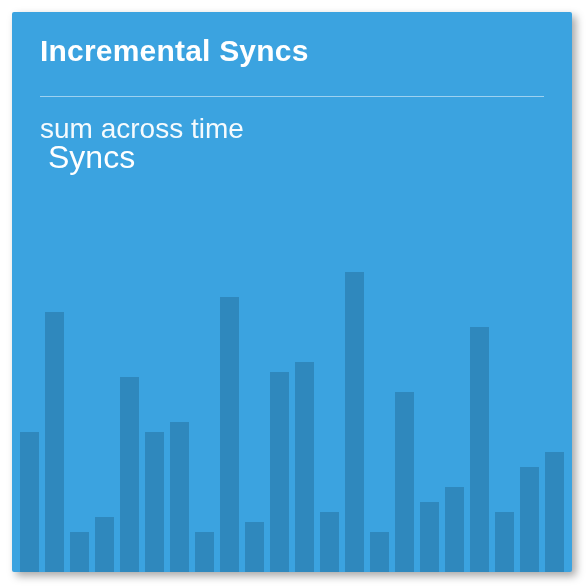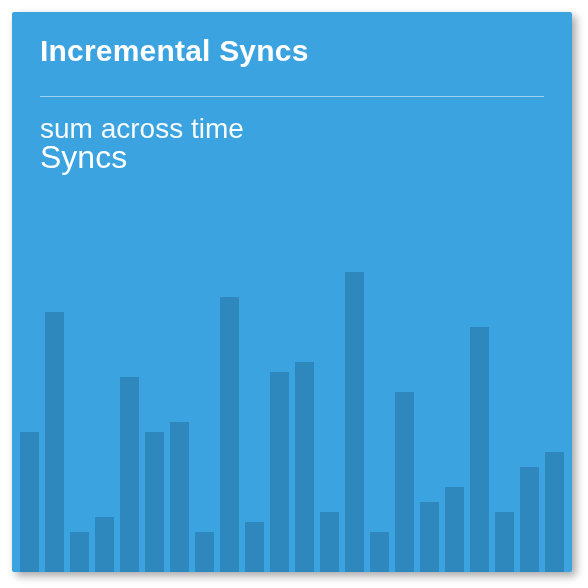--- a/index.html
+++ b/index.html
@@ -36,21 +36,21 @@
     opacity: 0.95;
   }
   .big-number {
     padding: 8px 28px 0 28px;
     font-size: 120px;
     font-weight: 300;
     line-height: 1.05;
     letter-spacing: -2px;
   }
   .unit {
-    padding: 0 28px 0 28px;
+    padding: 0 28px 0 36px;
     font-size: 32px;
     font-weight: 400;
     margin-top: -6px;
   }
   .chart {
     position: absolute;
     left: 0;
     bottom: 0;
     width: 100%;
     height: 320px;

